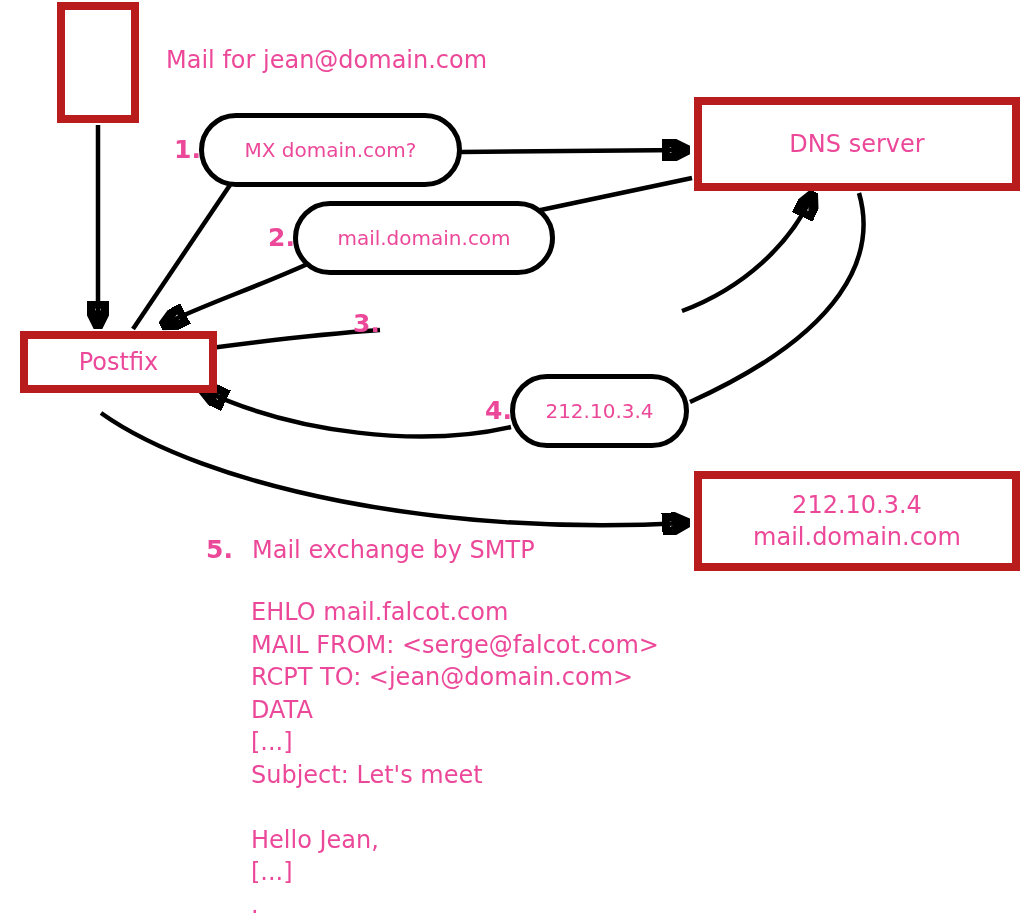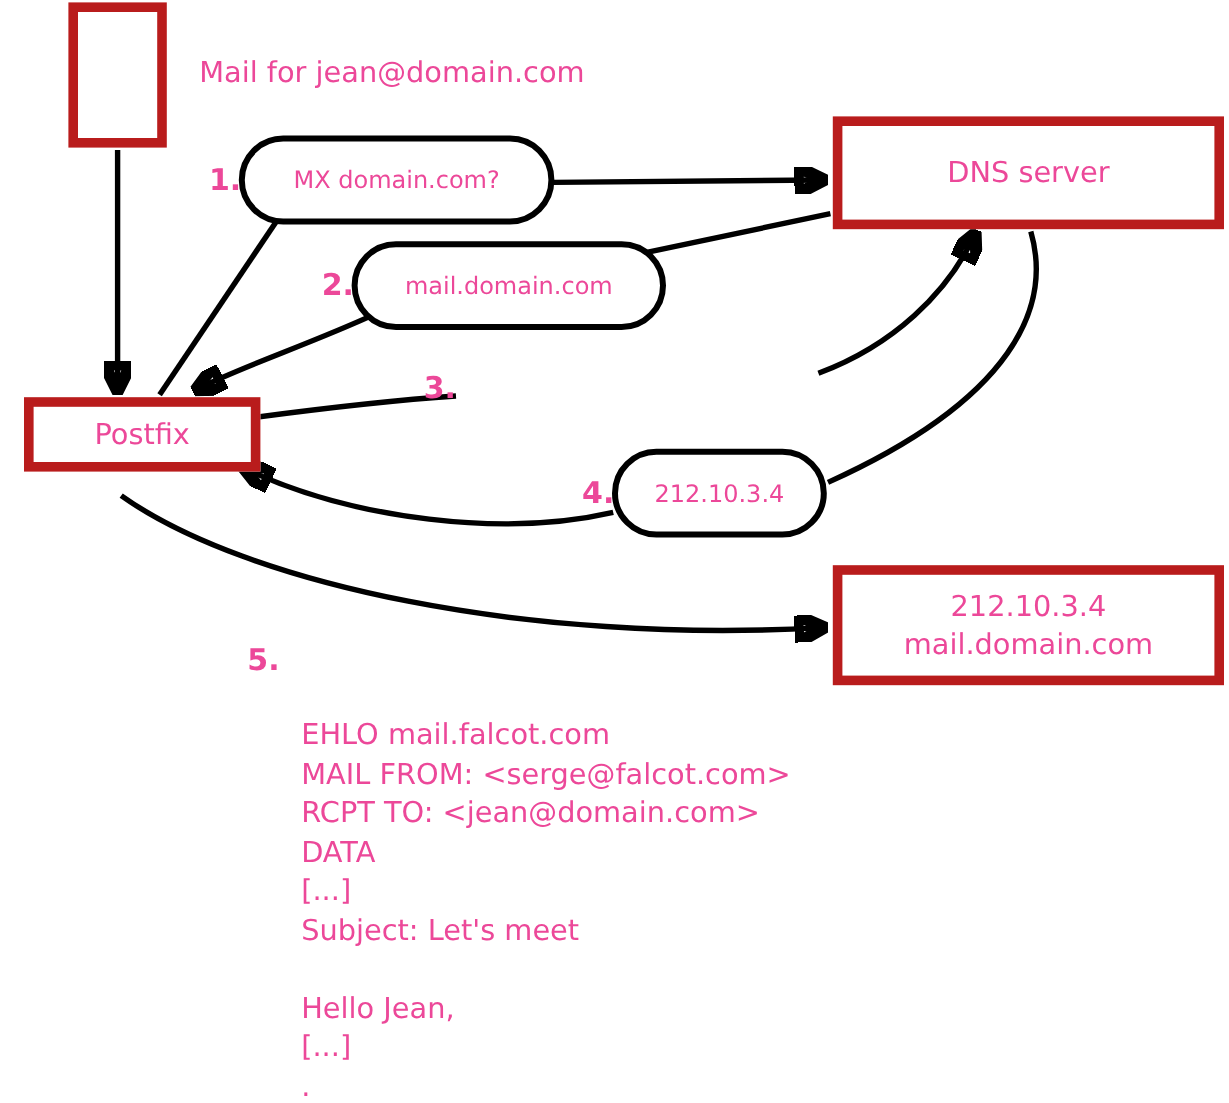--- a/index.html
+++ b/index.html
@@ -125,20 +125,21 @@
   <div class="box" id="postfix-box" style="left:0px; top:331px; width:197px; height:62px;margin-left:20px;">
     <span>Postfix</span>
   </div>
 
   <div class="box" id="mailserver-box" style="left:694px; top:471px; width:326px; height:100px;">
     <span>212.10.3.4</span>
     <span>mail.domain.com</span>
   </div>
 
   <div class="num" style="left:183px; top:534px;">5.</div>
+  <div class="plain-label" style="left:252px; top:534px; line-height:32px;">Mail exchange by SMTP</div>
 
   <div id="smtp-session">EHLO mail.falcot.com
 MAIL FROM: &lt;serge@falcot.com&gt;
 RCPT TO: &lt;jean@domain.com&gt;
 DATA
 [...]
 Subject: Let's meet
 
 Hello Jean,
 [...]

